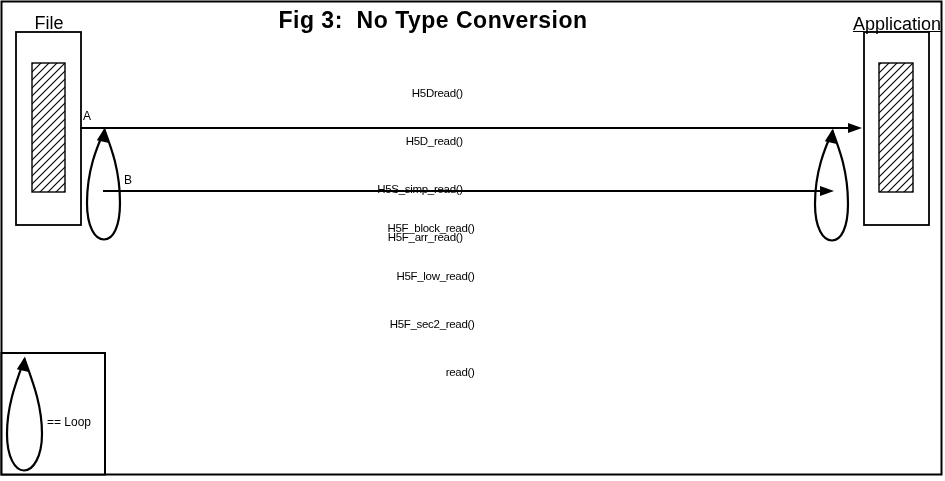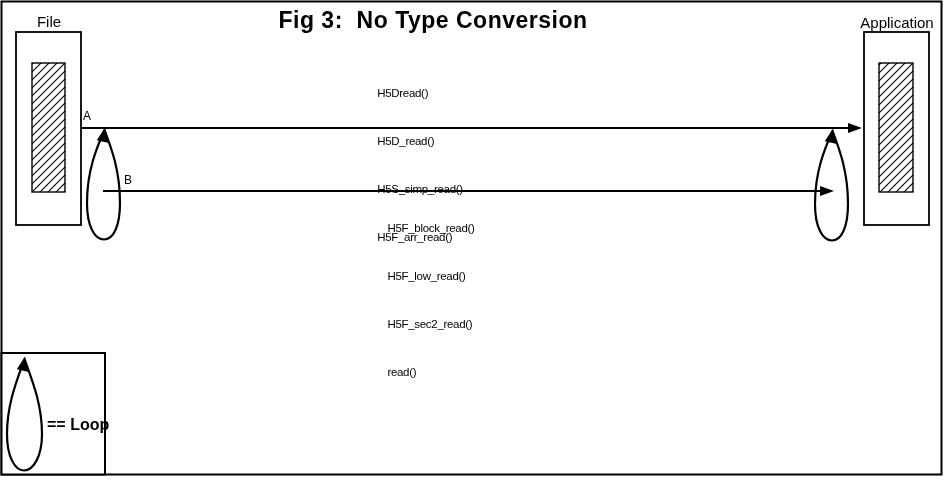--- a/index.html
+++ b/index.html
@@ -28,38 +28,38 @@
     line-height: 1.1;
   }
   .title {
     top: 8px;
     left: 433px;
     transform: translateX(-50%);
     font-size: 23px;
     letter-spacing: 0.5px;
     font-weight: bold;
   }
-  .box-label { font-size: 15px; transform: translateX(-50%); }
+  .box-label { font-size: 18px; transform: translateX(-50%); }
   .file-label { left: 49px; top: 14px; }
-  .app-label  { left: 897px; top: 15px; }
+  .app-label  { left: 897px; top: 15px; text-decoration: underline; }
   .endpoint-label { font-size: 12px; }
   .a-label { left: 83px; top: 110px; }
   .b-label { left: 124px; top: 174px; }
   .fnstack {
     position: absolute;
     transform: translateX(-50%);
-    text-align: left;
+    text-align: right;
     font-size: 11.5px;
     letter-spacing: -0.3px;
     line-height: 16px;
     white-space: pre;
   }
   .fnstack-top    { left: 420px; top: 53px; }
   .fnstack-bottom { left: 431px; top: 188px; }
-  .legend-label { left: 47px; top: 416px; font-size: 16px; font-weight: bold; }
+  .legend-label { left: 47px; top: 416px; font-size: 12px; }
 </style>
 </head>
 <body>
 
 <div class="canvas">
 
   <svg width="945" height="481" viewBox="0 0 945 481">
     <defs>
       <pattern id="hatch" width="8" height="8" patternUnits="userSpaceOnUse">
         <path d="M0,8 L8,0 M-2,2 L2,-2 M6,10 L10,6" stroke="#000000" stroke-width="1.1" fill="none"></path>

